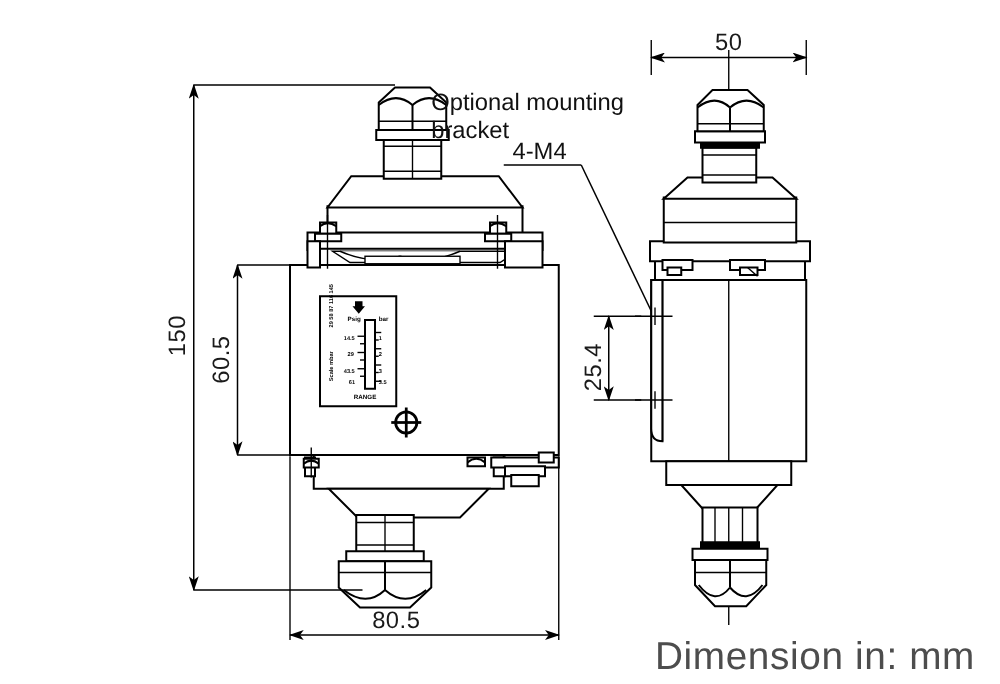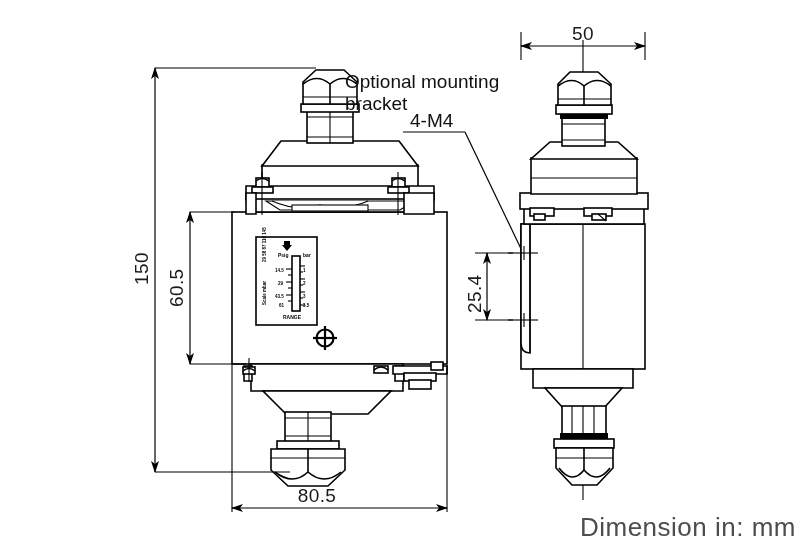--- a/index.html
+++ b/index.html
@@ -68,24 +68,24 @@
     fill: #1a1a1a;
     letter-spacing: 0.4px;
   }
   .notetext {
     font-family: "Liberation Sans", sans-serif;
     font-size: 19px;
     fill: #111111;
   }
   .footer-note {
     position: absolute;
-    right: 4px;
+    right: 20px;
     bottom: 4px;
     font-family: "Liberation Sans", sans-serif;
-    font-size: 26px;
+    font-size: 31px;
     color: #4d4d4d;
     letter-spacing: 0.5px;
     white-space: nowrap;
   }
   .lbl-tiny {
     font-family: "Liberation Sans", sans-serif;
     font-weight: bold;
     fill: #000000;
   }
 </style>

